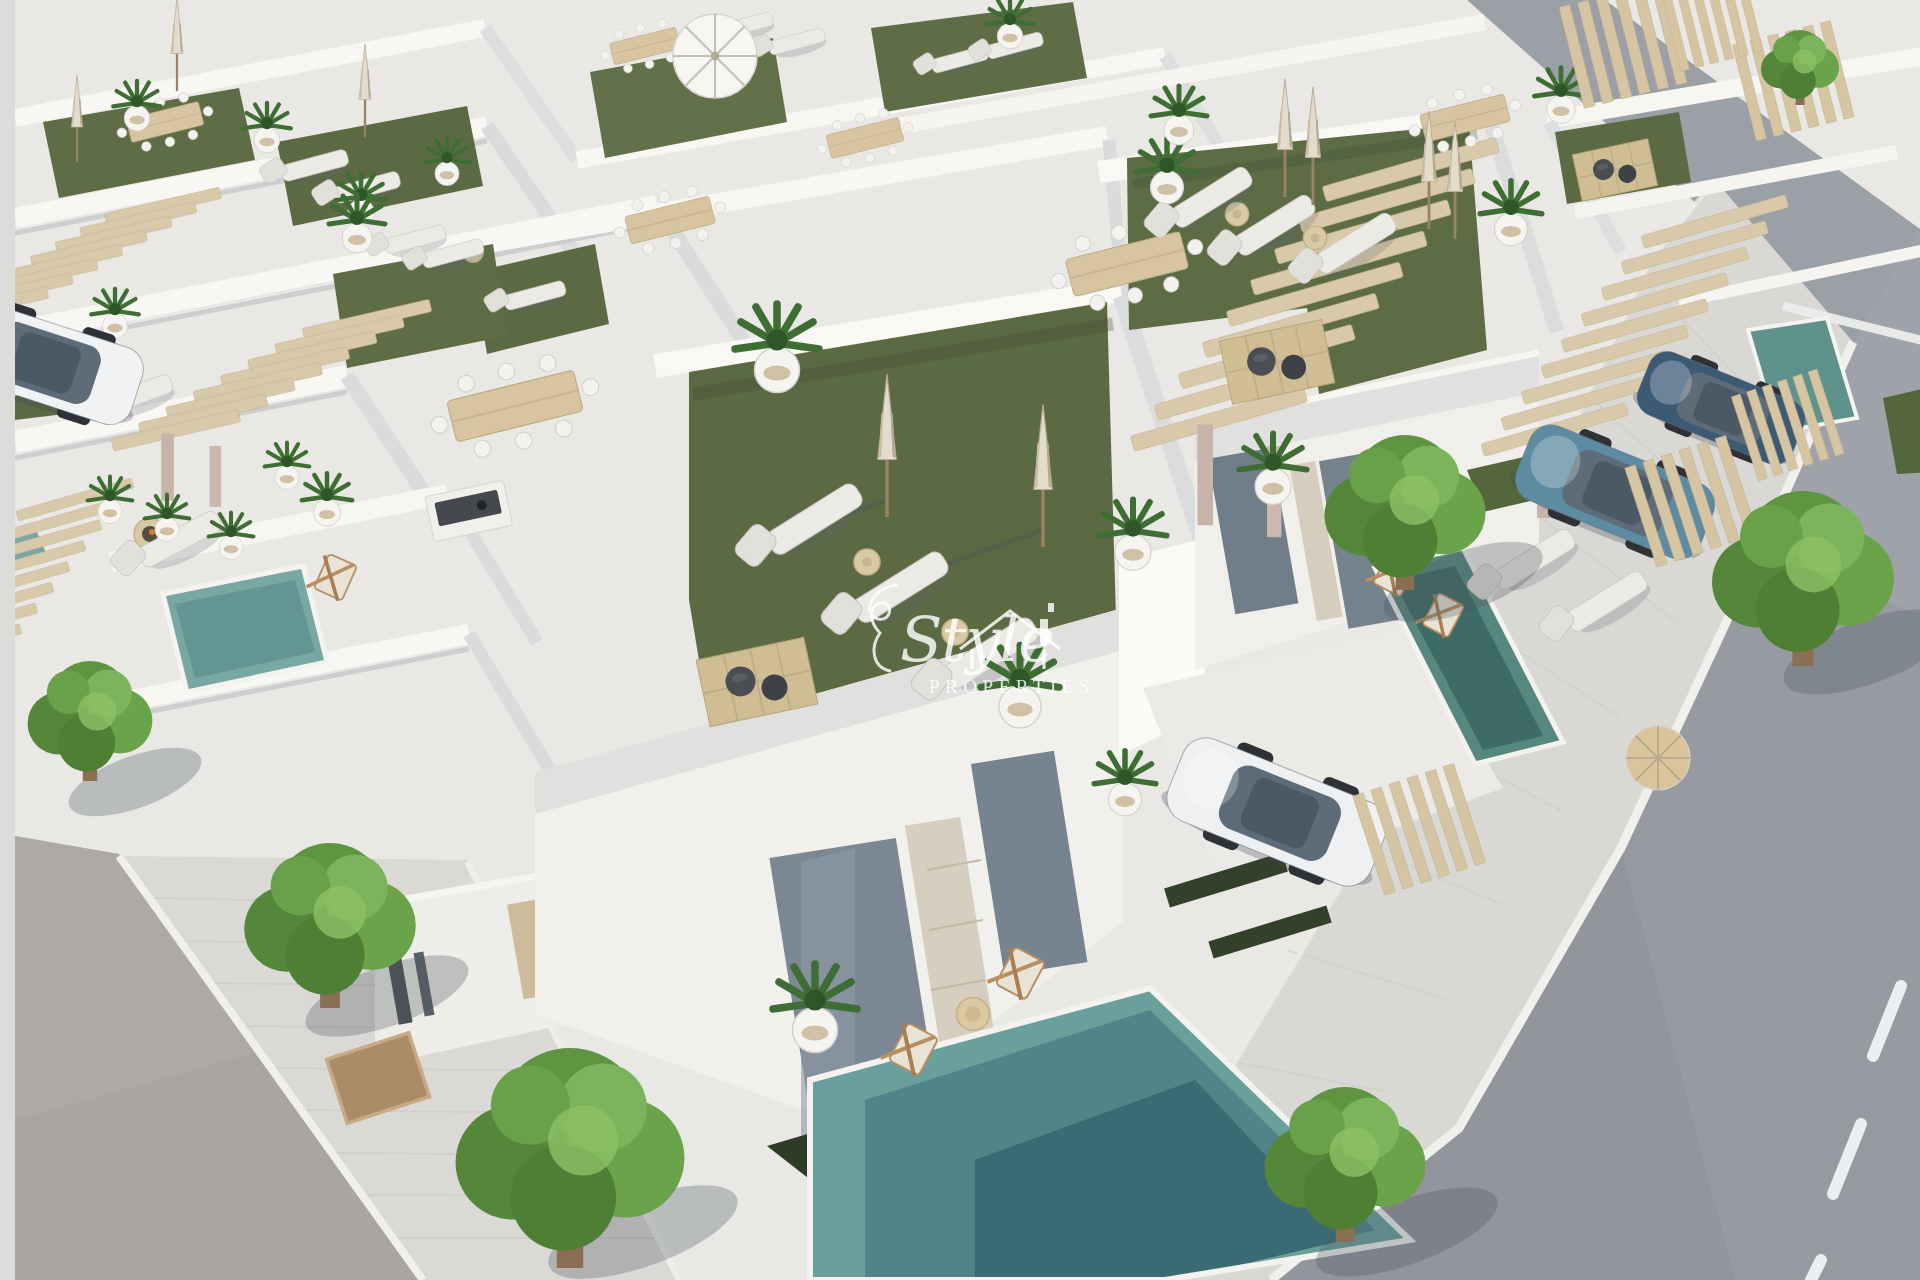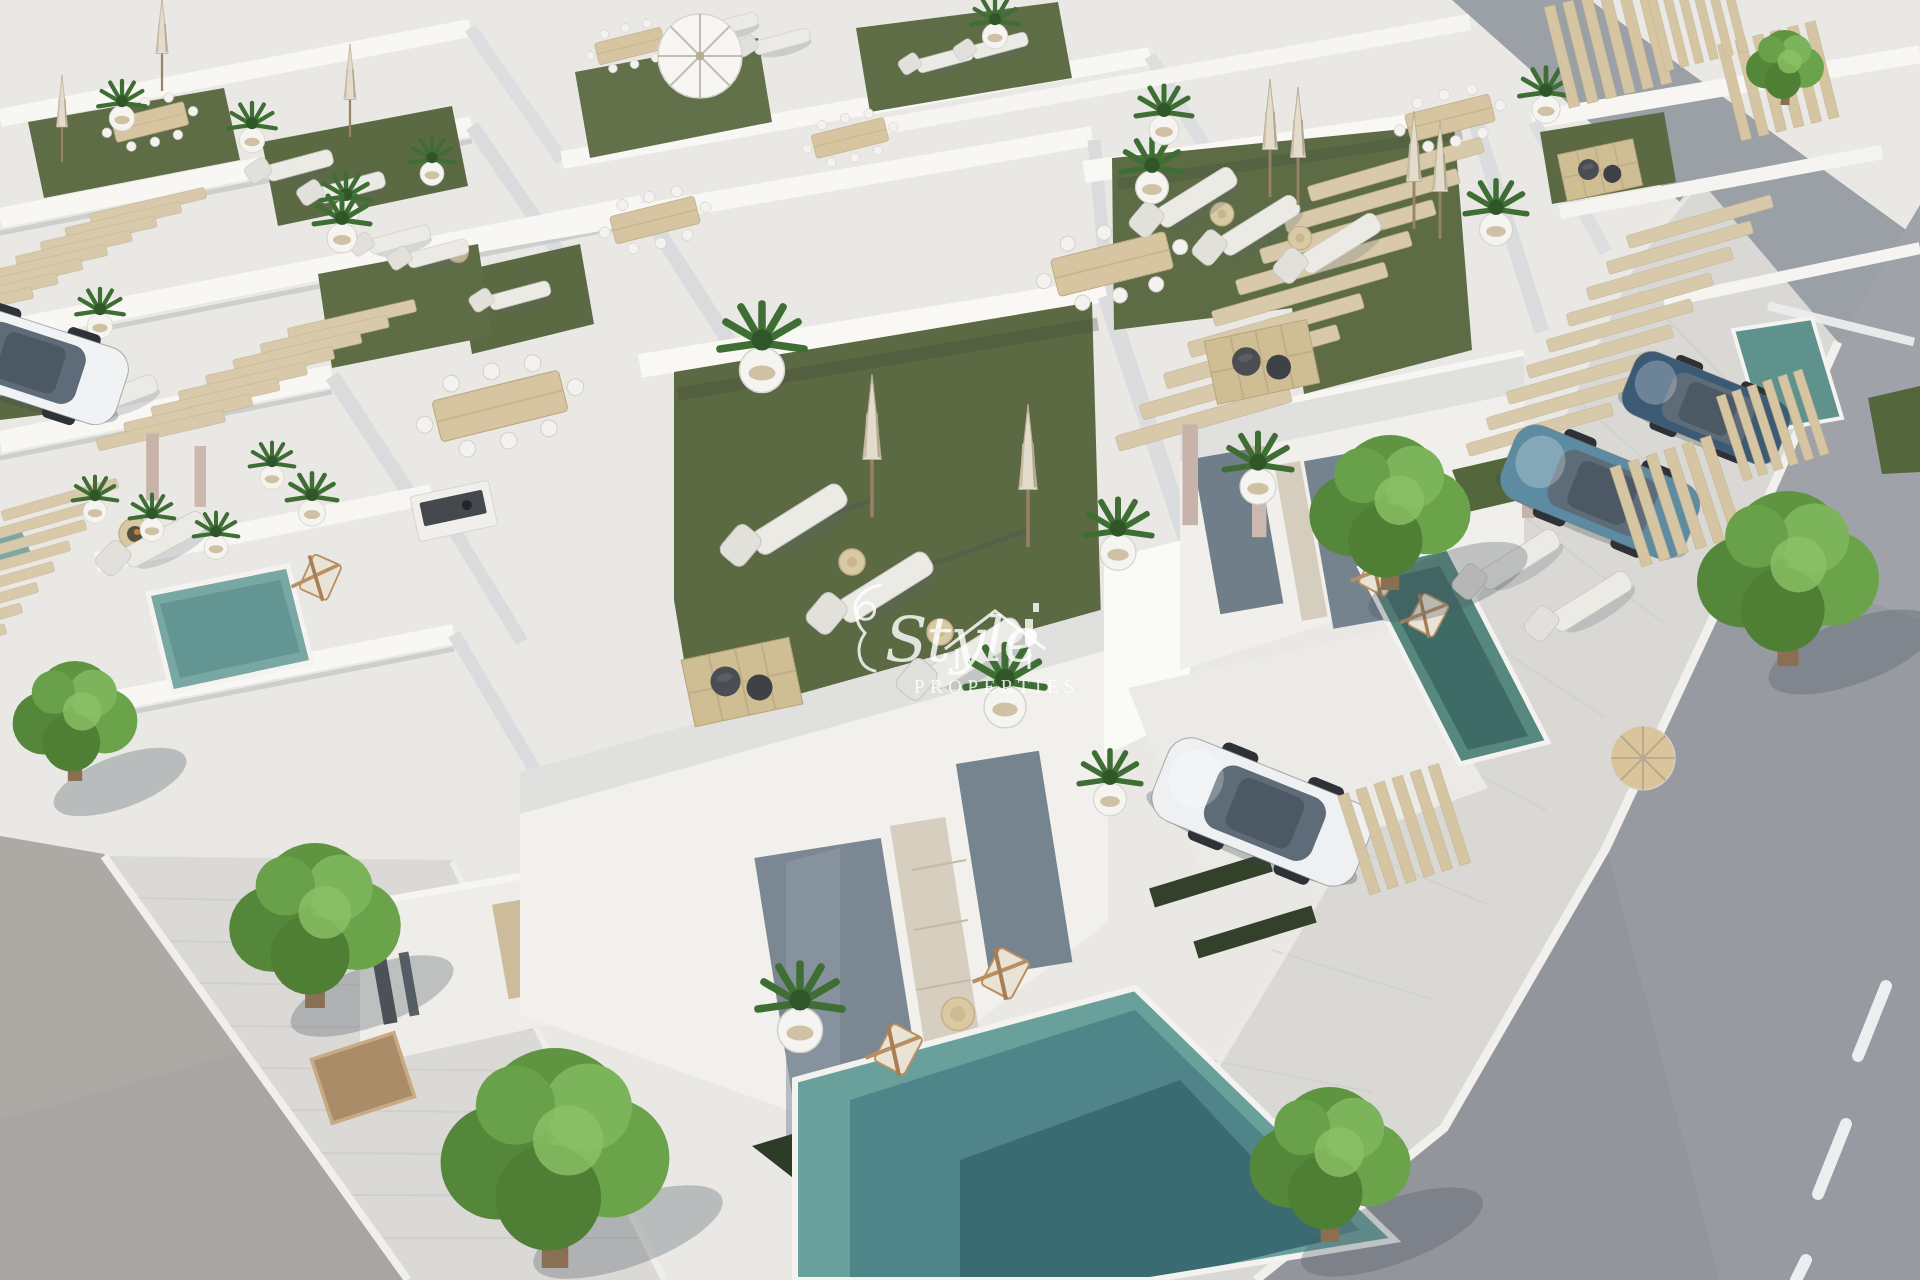--- a/index.html
+++ b/index.html
@@ -1,18 +1,18 @@
 <!DOCTYPE html>
 <html><head>
 <meta charset="utf-8">
 <style>
   html,body{margin:0;padding:0;background:#dcdcda;}
   body{position:relative;width:1920px;height:1280px;overflow:hidden;
        font-family:"Liberation Sans",sans-serif;}
-  #stage{position:absolute;inset:0;}
+  #stage{position:absolute;inset:0;margin-left:15px;}
   svg{display:block;}
   .watermark{position:absolute;left:845px;top:575px;width:310px;height:145px;
              color:rgba(255,255,255,0.82);pointer-events:none;}
   .wm-script{font-family:"DejaVu Serif",serif;font-style:italic;
              font-size:62px;letter-spacing:-1px;fill:currentColor;}
   .wm-props{font-family:"Liberation Serif",serif;font-size:19px;
             letter-spacing:5.5px;fill:currentColor;}
 </style>
 </head>
 <body>

